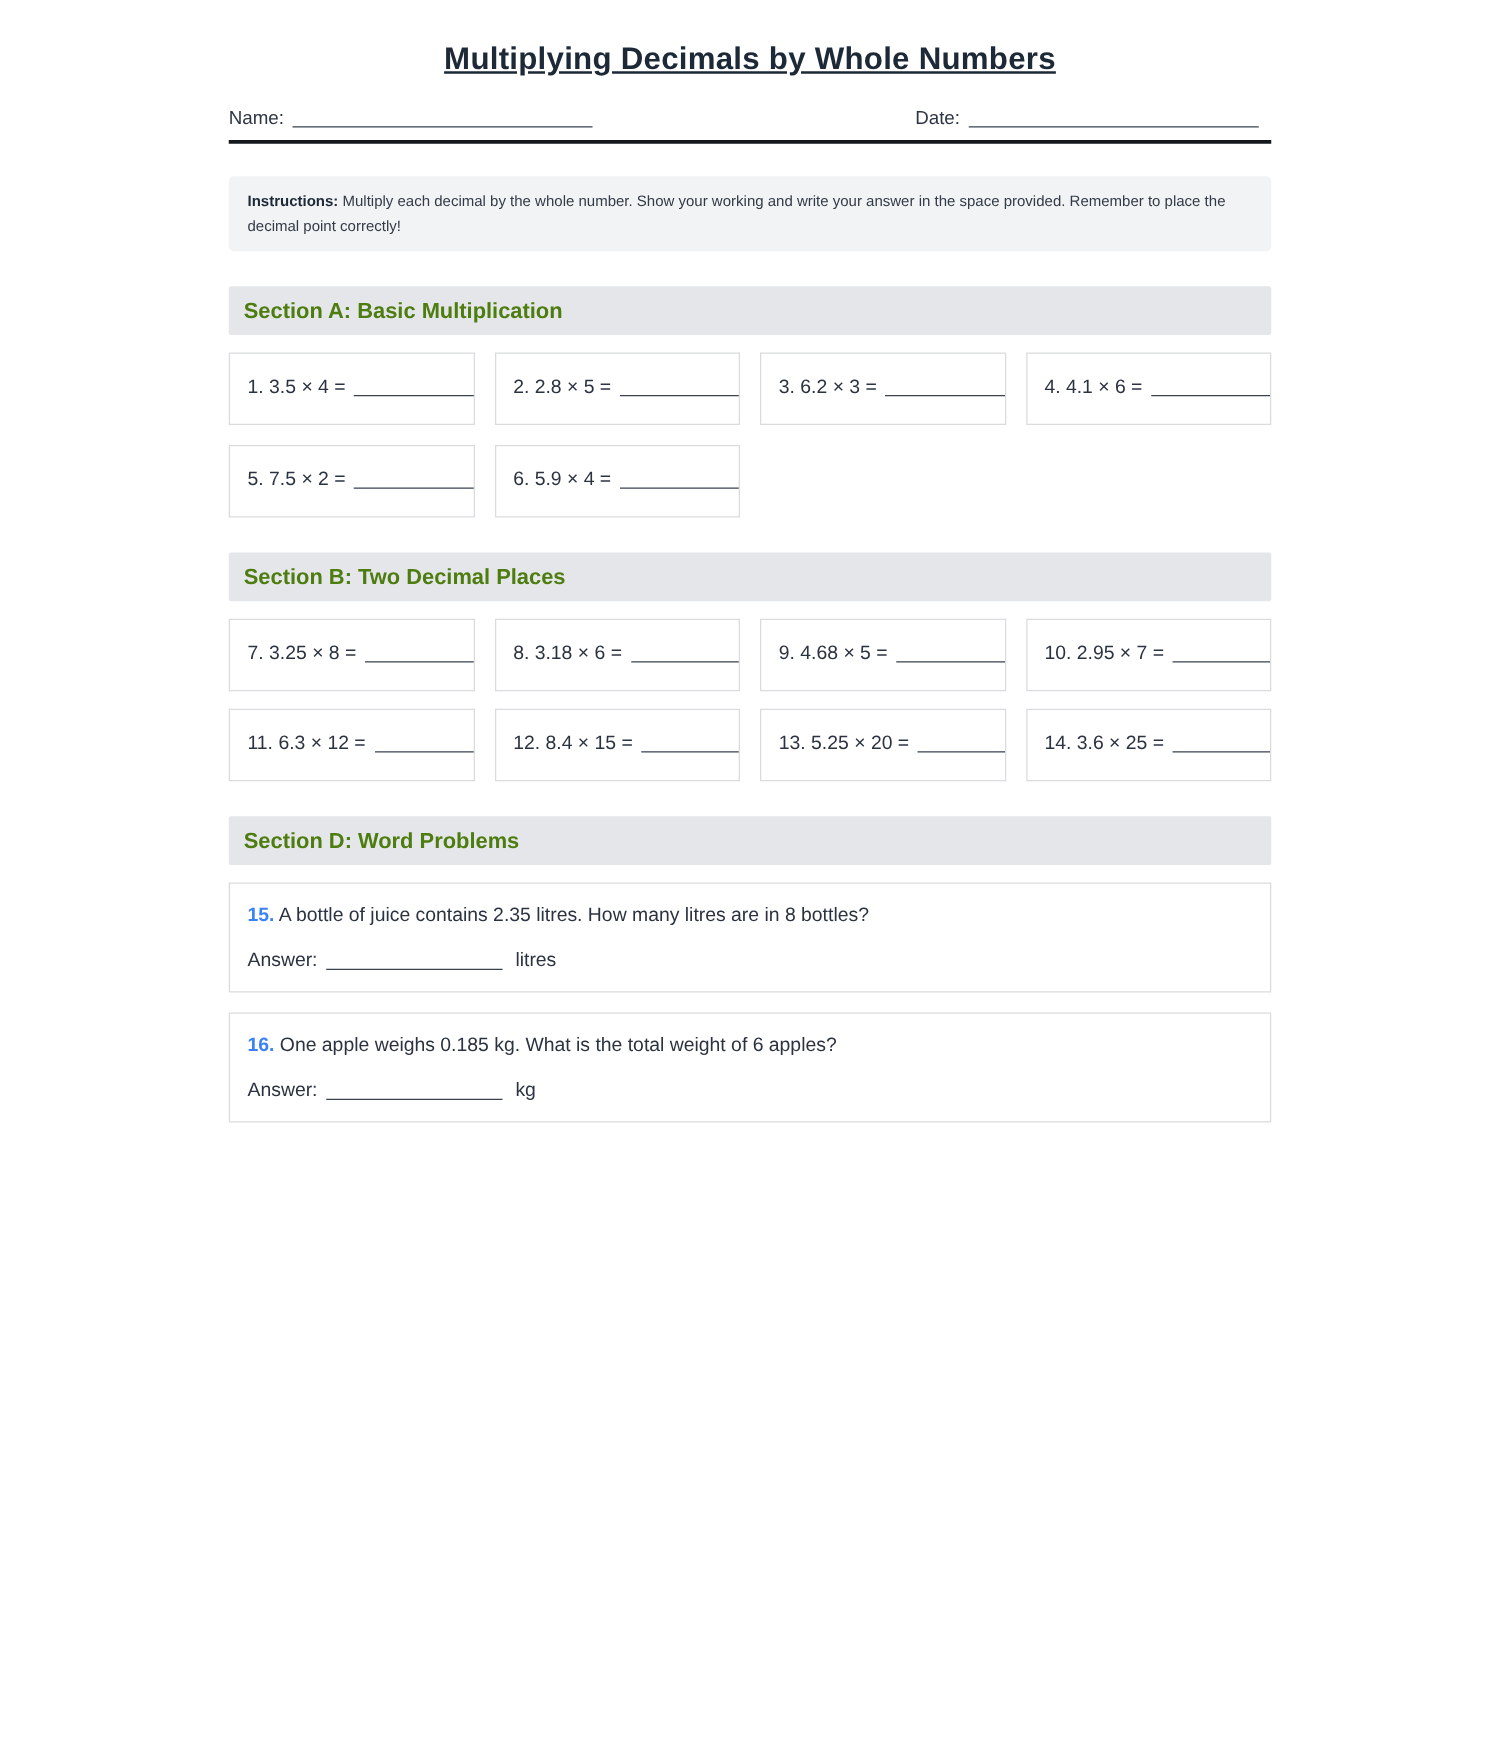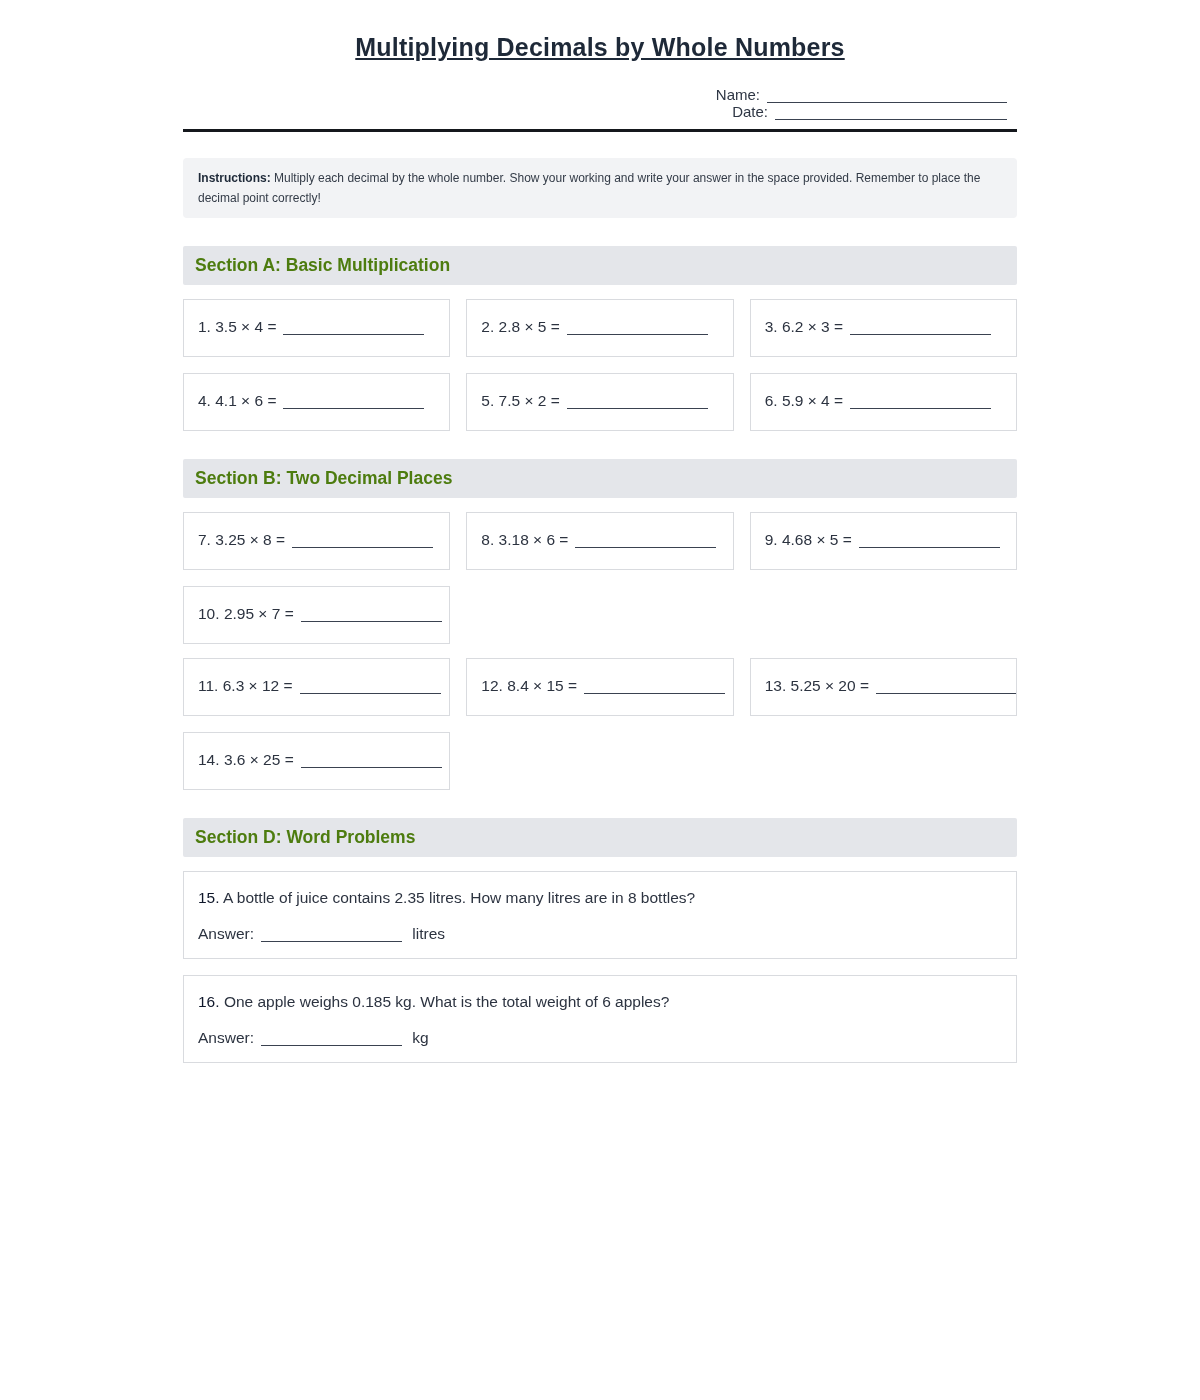--- a/index.html
+++ b/index.html
@@ -21,21 +21,20 @@
   }
 
   .meta-row {
     margin-top: 24px;
     display: flex;
     justify-content: space-between;
     align-items: flex-end;
     font-size: 15px;
     color: #2e3644;
     padding-right: 10px;
-    flex-direction: column;
   }
   .meta-field { white-space: nowrap; }
 
   .blank {
     display: inline-block;
     height: 13px;
     border-bottom: 1.5px solid #3a4250;
     vertical-align: -3px;
     margin-left: 7px;
   }
@@ -63,21 +62,21 @@
     padding: 10px 12px;
     font-size: 17.5px;
     line-height: 19px;
     font-weight: bold;
     color: #4d7c0f;
   }
 
   .grid {
     margin-top: 14px;
     display: grid;
-    grid-template-columns: 1fr 1fr 1fr;
+    grid-template-columns: 1fr 1fr 1fr 1fr;
     gap: 16px;
   }
   .pbox {
     background: #ffffff;
     border: 1px solid #d9dbdf;
     height: 58px;
     padding: 17px 14px;
     font-size: 15.5px;
     line-height: 20px;
     color: #2c3340;
@@ -88,21 +87,21 @@
   .wbox {
     background: #ffffff;
     border: 1px solid #d9dbdf;
     padding: 16px 14px 14px;
     font-size: 15.5px;
     line-height: 20px;
     color: #2c3340;
   }
   .wbox-15 { margin-top: 14px; }
   .wbox-16 { margin-top: 16px; }
-  .wbox .q-num { font-weight: normal; color: #0f172a; }
+  .wbox .q-num { font-weight: bold; color: #3b82f6; }
   .answer-line { margin-top: 16px; }
   .answer-line .blank-ans { margin-right: 6px; }
 </style>
 </head>
 <body>
 
 <div class="sheet">
 
   <h1 class="title">Multiplying Decimals by Whole Numbers</h1>
 

